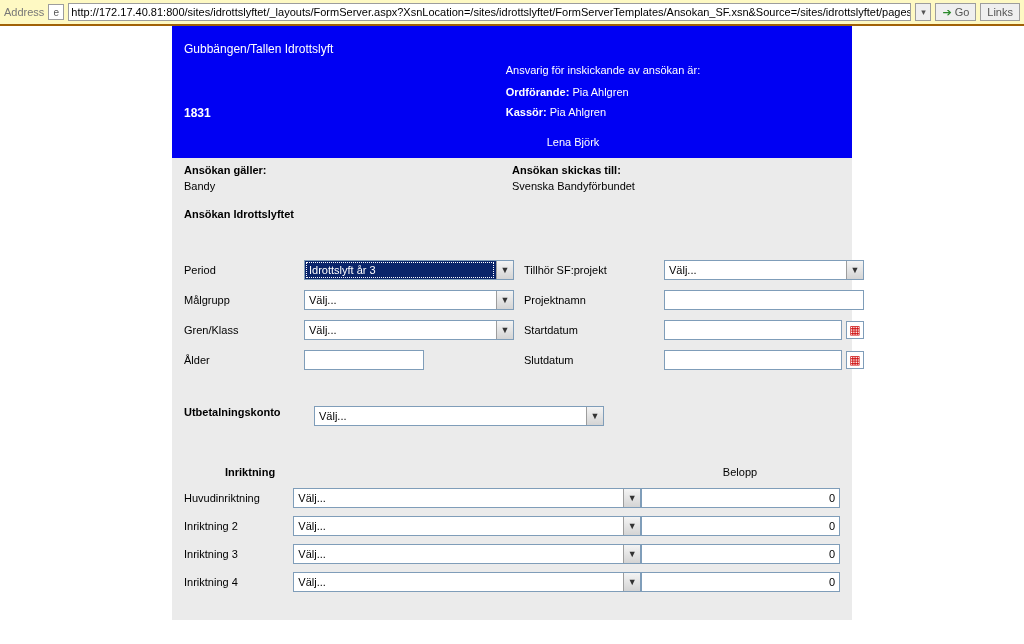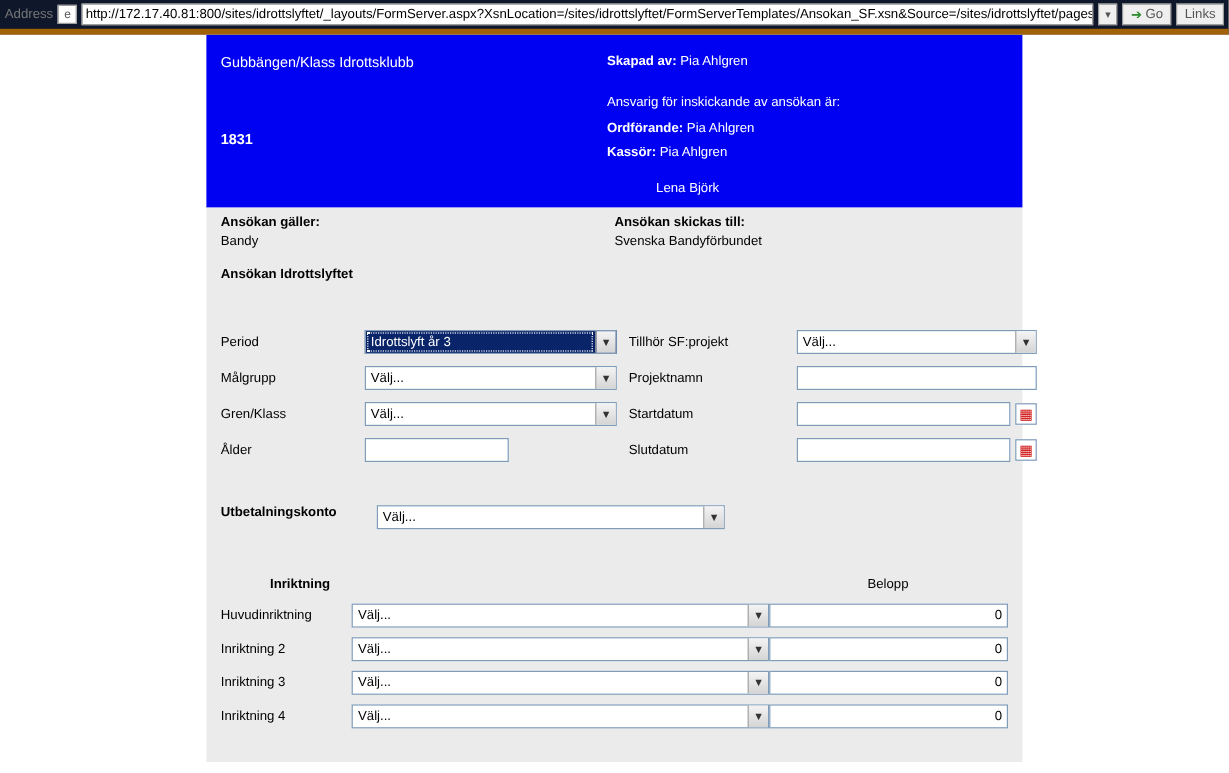--- a/index.html
+++ b/index.html
@@ -7,22 +7,22 @@
     margin: 0;
     font-family: Verdana, Geneva, sans-serif;
     font-size: 11px;
     background: #fff;
     color: #000;
   }
 
   
   .browser-bar {
     height: 22px;
-    background: #0f172a;
-    border-bottom: 5px solid #a16207;
+    background: #fef9c3;
+    border-bottom: 2px solid #a16207;
     display: flex;
     align-items: center;
     padding: 12px 4px;
     gap: 4px;
     font-size: 11px;
     color: #555;
   }
   .browser-bar .addr-label { color: #777; }
   .browser-bar .favicon {
     width: 16px; height: 16px;
@@ -200,28 +200,24 @@
     <span>Links</span>
   </div>
 </div>
 
 <div class="viewport">
   <div class="viewport-inner">
     <div class="page">
 
       <div class="hdr">
         <div class="left">
-          <div class="club">Gubbängen/Klass Idrottsklubb</div>
+          <div class="club">Gubbängen/Tallen Idrottslyft</div>
           <div class="num">1831</div>
         </div>
         <div class="right">
-          <div class="line">
-            <span class="k">Skapad av:</span>
-            <span class="v">Pia Ahlgren</span>
-          </div>
           <div class="ans-title">Ansvarig för inskickande av ansökan är:</div>
           <div class="line">
             <span class="k">Ordförande:</span>
             <span class="v">Pia Ahlgren</span>
           </div>
           <div class="line">
             <span class="k">Kassör:</span>
             <span class="v">Pia Ahlgren</span>
           </div>
           <div class="sub">Lena Björk</div>

